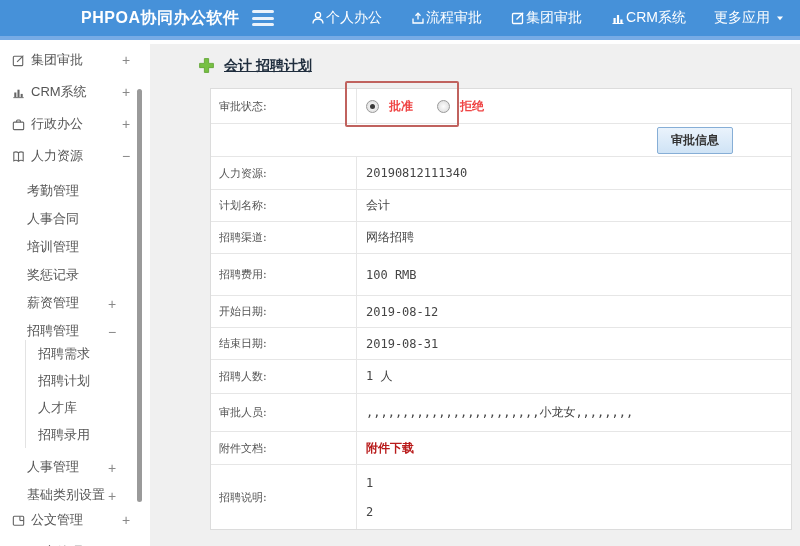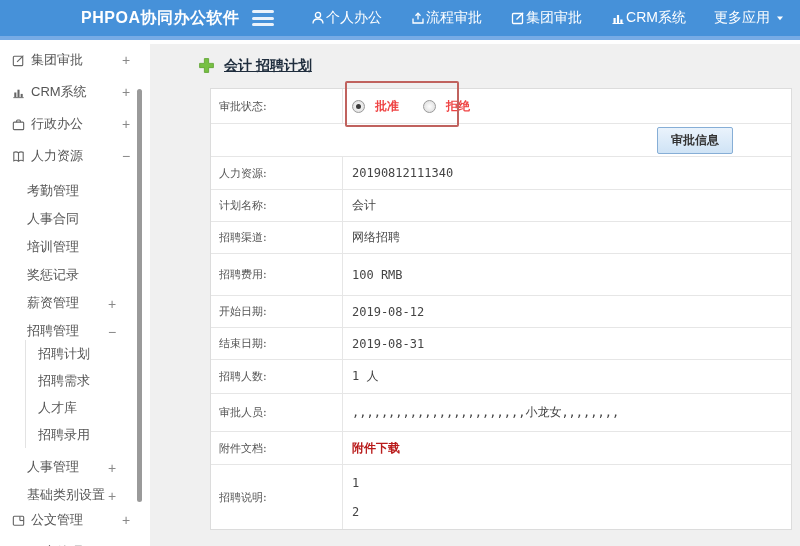--- a/index.html
+++ b/index.html
@@ -40,21 +40,21 @@
   .main { position:absolute; left:150px; top:44px; right:0; bottom:0;
           background:#f0f0f0; padding-top:13px; }
   .page-title { margin-left:48px; display:flex; align-items:center; gap:9px;
                 font-size:14px; font-weight:bold; color:#1f2d3d; height:17px;text-decoration:underline; }
   .page-title .plus { display:flex; }
 
   .form-table { margin:14px 0 0 60px; width:582px; background:#fff;
                 border:1px solid #dcdcdc; font-size:12px; color:#555; }
   .frow { display:flex; align-items:center; border-top:1px solid #e6e6e6; }
   .frow:first-child { border-top:none; }
-  .flbl { width:132px; align-self:stretch; display:flex; align-items:center;
+  .flbl { width:146px; align-self:stretch; display:flex; align-items:center;
           padding-left:8px; border-right:1px solid #e6e6e6;
           font-family:"DejaVu Serif", serif; font-size:11px; color:#555; }
   .fval { flex:1; padding-left:9px; font-family:"DejaVu Sans Mono", monospace;
           font-size:12px; color:#444; }
   .btn-row { justify-content:flex-end; padding-right:58px; }
   .approve-btn { font-size:12px; font-weight:bold; color:#333;
                  background:linear-gradient(#eaf3fc,#cfe3f5);
                  border:1px solid #86aed6; border-radius:2px;
                  padding:4px 13px; cursor:pointer;
                  font-family:"DejaVu Serif", serif; }
@@ -202,24 +202,24 @@
     <span>薪资管理</span>
     <span class="sb-exp">+</span>
   </div>
   <div class="sb-item lv2">
     <span>招聘管理</span>
     <span class="sb-exp">−</span>
   </div>
 
   <div class="sb-group3">
     <div class="sb-item lv3">
+      <span>招聘需求</span>
+    </div>
+    <div class="sb-item lv3">
       <span>招聘计划</span>
-    </div>
-    <div class="sb-item lv3">
-      <span>招聘需求</span>
     </div>
     <div class="sb-item lv3">
       <span>人才库</span>
     </div>
     <div class="sb-item lv3">
       <span>招聘录用</span>
     </div>
   </div>
 
   <div class="sb-item lv2">

